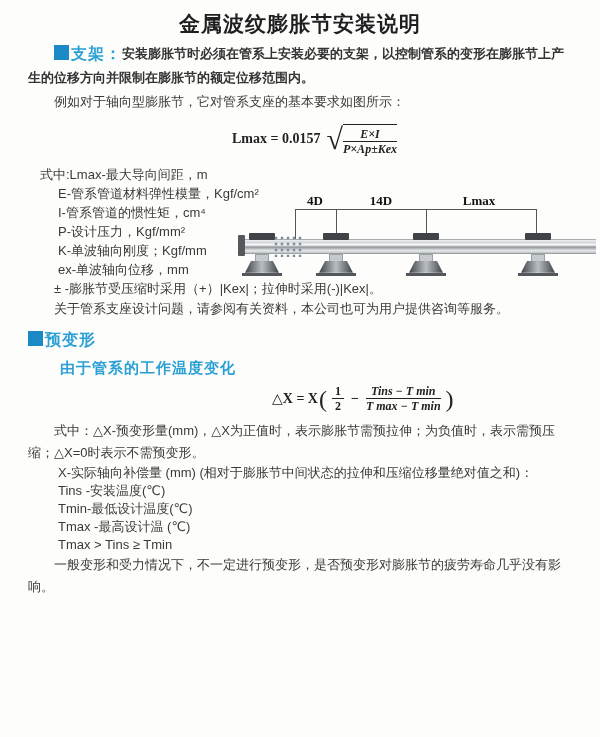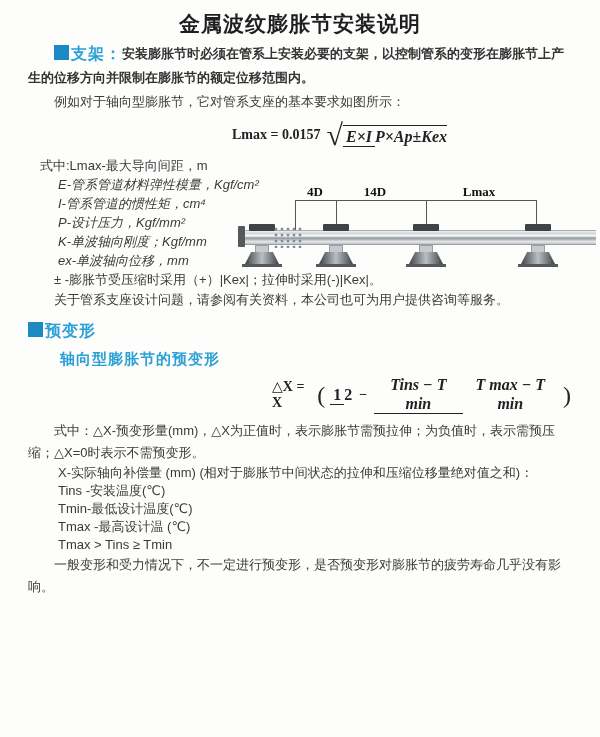--- a/index.html
+++ b/index.html
@@ -34,36 +34,36 @@
   }
 
   
   .formula{
     font-family:"Liberation Serif","DejaVu Serif",serif;font-weight:bold;
     color:#222;font-size:14px;display:flex;align-items:center;
   }
   .formula.lmax{margin:8px 0 8px 204px;}
   .formula.ax{margin:6px 0 6px 244px;}
   .frac{
-    display:inline-flex;flex-direction:row;text-align:center;
-    font-size:16px;line-height:1.2;margin:0 4px;
+    display:inline-flex;flex-direction:column;text-align:center;
+    font-size:12px;line-height:1.2;margin:0 4px;
   }
   .frac .num{border-bottom:1px solid #222;padding:0 3px;}
   .frac.it{font-style:italic;}
   .sqrt-sign{font-size:30px;font-weight:normal;line-height:26px;margin-left:6px;}
   .sqrt-body{border-top:1.5px solid #222;padding-top:1px;margin-top:2px;}
   .sqrt-body .frac{margin:0;}
   .sqrt-body .frac .num{border-bottom:1px solid #222;}
   .bigparen{font-size:24px;font-weight:normal;line-height:24px;margin:0 1px;}
   .fsp{margin:0 3px;}
 
   
   .defs{position:relative;}
   .where{line-height:19px;margin-left:12px;}
-  .def{line-height:19px;margin-left:30px;font-style:italic;}
+  .def{line-height:19px;margin-left:30px;}
   .pm{line-height:20px;margin-left:26px;}
   .def2{line-height:18px;margin-left:30px;}
   .ax-lines .para{line-height:22px;}
 
   
   .diagram{position:absolute;left:210px;top:28px;width:358px;height:96px;}
   .dlabel{
     position:absolute;top:0;font-family:"Liberation Serif","DejaVu Serif",serif;
     font-weight:bold;font-size:13px;color:#111;text-align:center;
   }
@@ -121,21 +121,21 @@
     <p class="def">E-管系管道材料弹性模量，Kgf/cm²</p>
     <p class="def">I-管系管道的惯性矩，cm⁴</p>
     <p class="def">P-设计压力，Kgf/mm²</p>
     <p class="def">K-单波轴向刚度；Kgf/mm</p>
     <p class="def">ex-单波轴向位移，mm</p>
     <p class="pm">± -膨胀节受压缩时采用（+）|Kex|；拉伸时采用(-)|Kex|。</p>
     <p class="pm">关于管系支座设计问题，请参阅有关资料，本公司也可为用户提供咨询等服务。</p>
 
     <div class="diagram">
       <span class="dlabel" style="left:63px;width:28px;">4D</span>
-      <span class="dlabel" style="left:121px;width:32px;">14D</span>
+      <span class="dlabel" style="left:127px;width:32px;">14D</span>
       <span class="dlabel" style="left:215px;width:52px;">Lmax</span>
       <div class="dimline"></div>
       <div class="tick" style="left:57px;"></div>
       <div class="tick" style="left:98px;"></div>
       <div class="tick" style="left:188px;"></div>
       <div class="tick" style="left:298px;"></div>
       <div class="pipe"></div>
       <div class="endcap"></div>
       <div class="bellows"></div>
       <div class="support" style="left:4px;">
@@ -165,21 +165,21 @@
         <div class="stem"></div>
         <div class="ped"></div>
         <div class="base"></div>
       </div>
     </div>
   </div>
 
   <p class="sec2"><span class="sq"></span><span class="sec-head">预变形</span></p>
 
 
-  <h3 class="blue-h">轴向型膨胀节的预变形</h3>
+  <h3 class="blue-h">由于管系的工作温度变化</h3>
 
   <div class="formula ax">
     <span>△X = X</span>
     <span class="bigparen">(</span>
     <span class="frac">
       <span class="num">1</span>
       <span class="den">2</span>
     </span>
     <span class="fsp">−</span>
     <span class="frac it">

